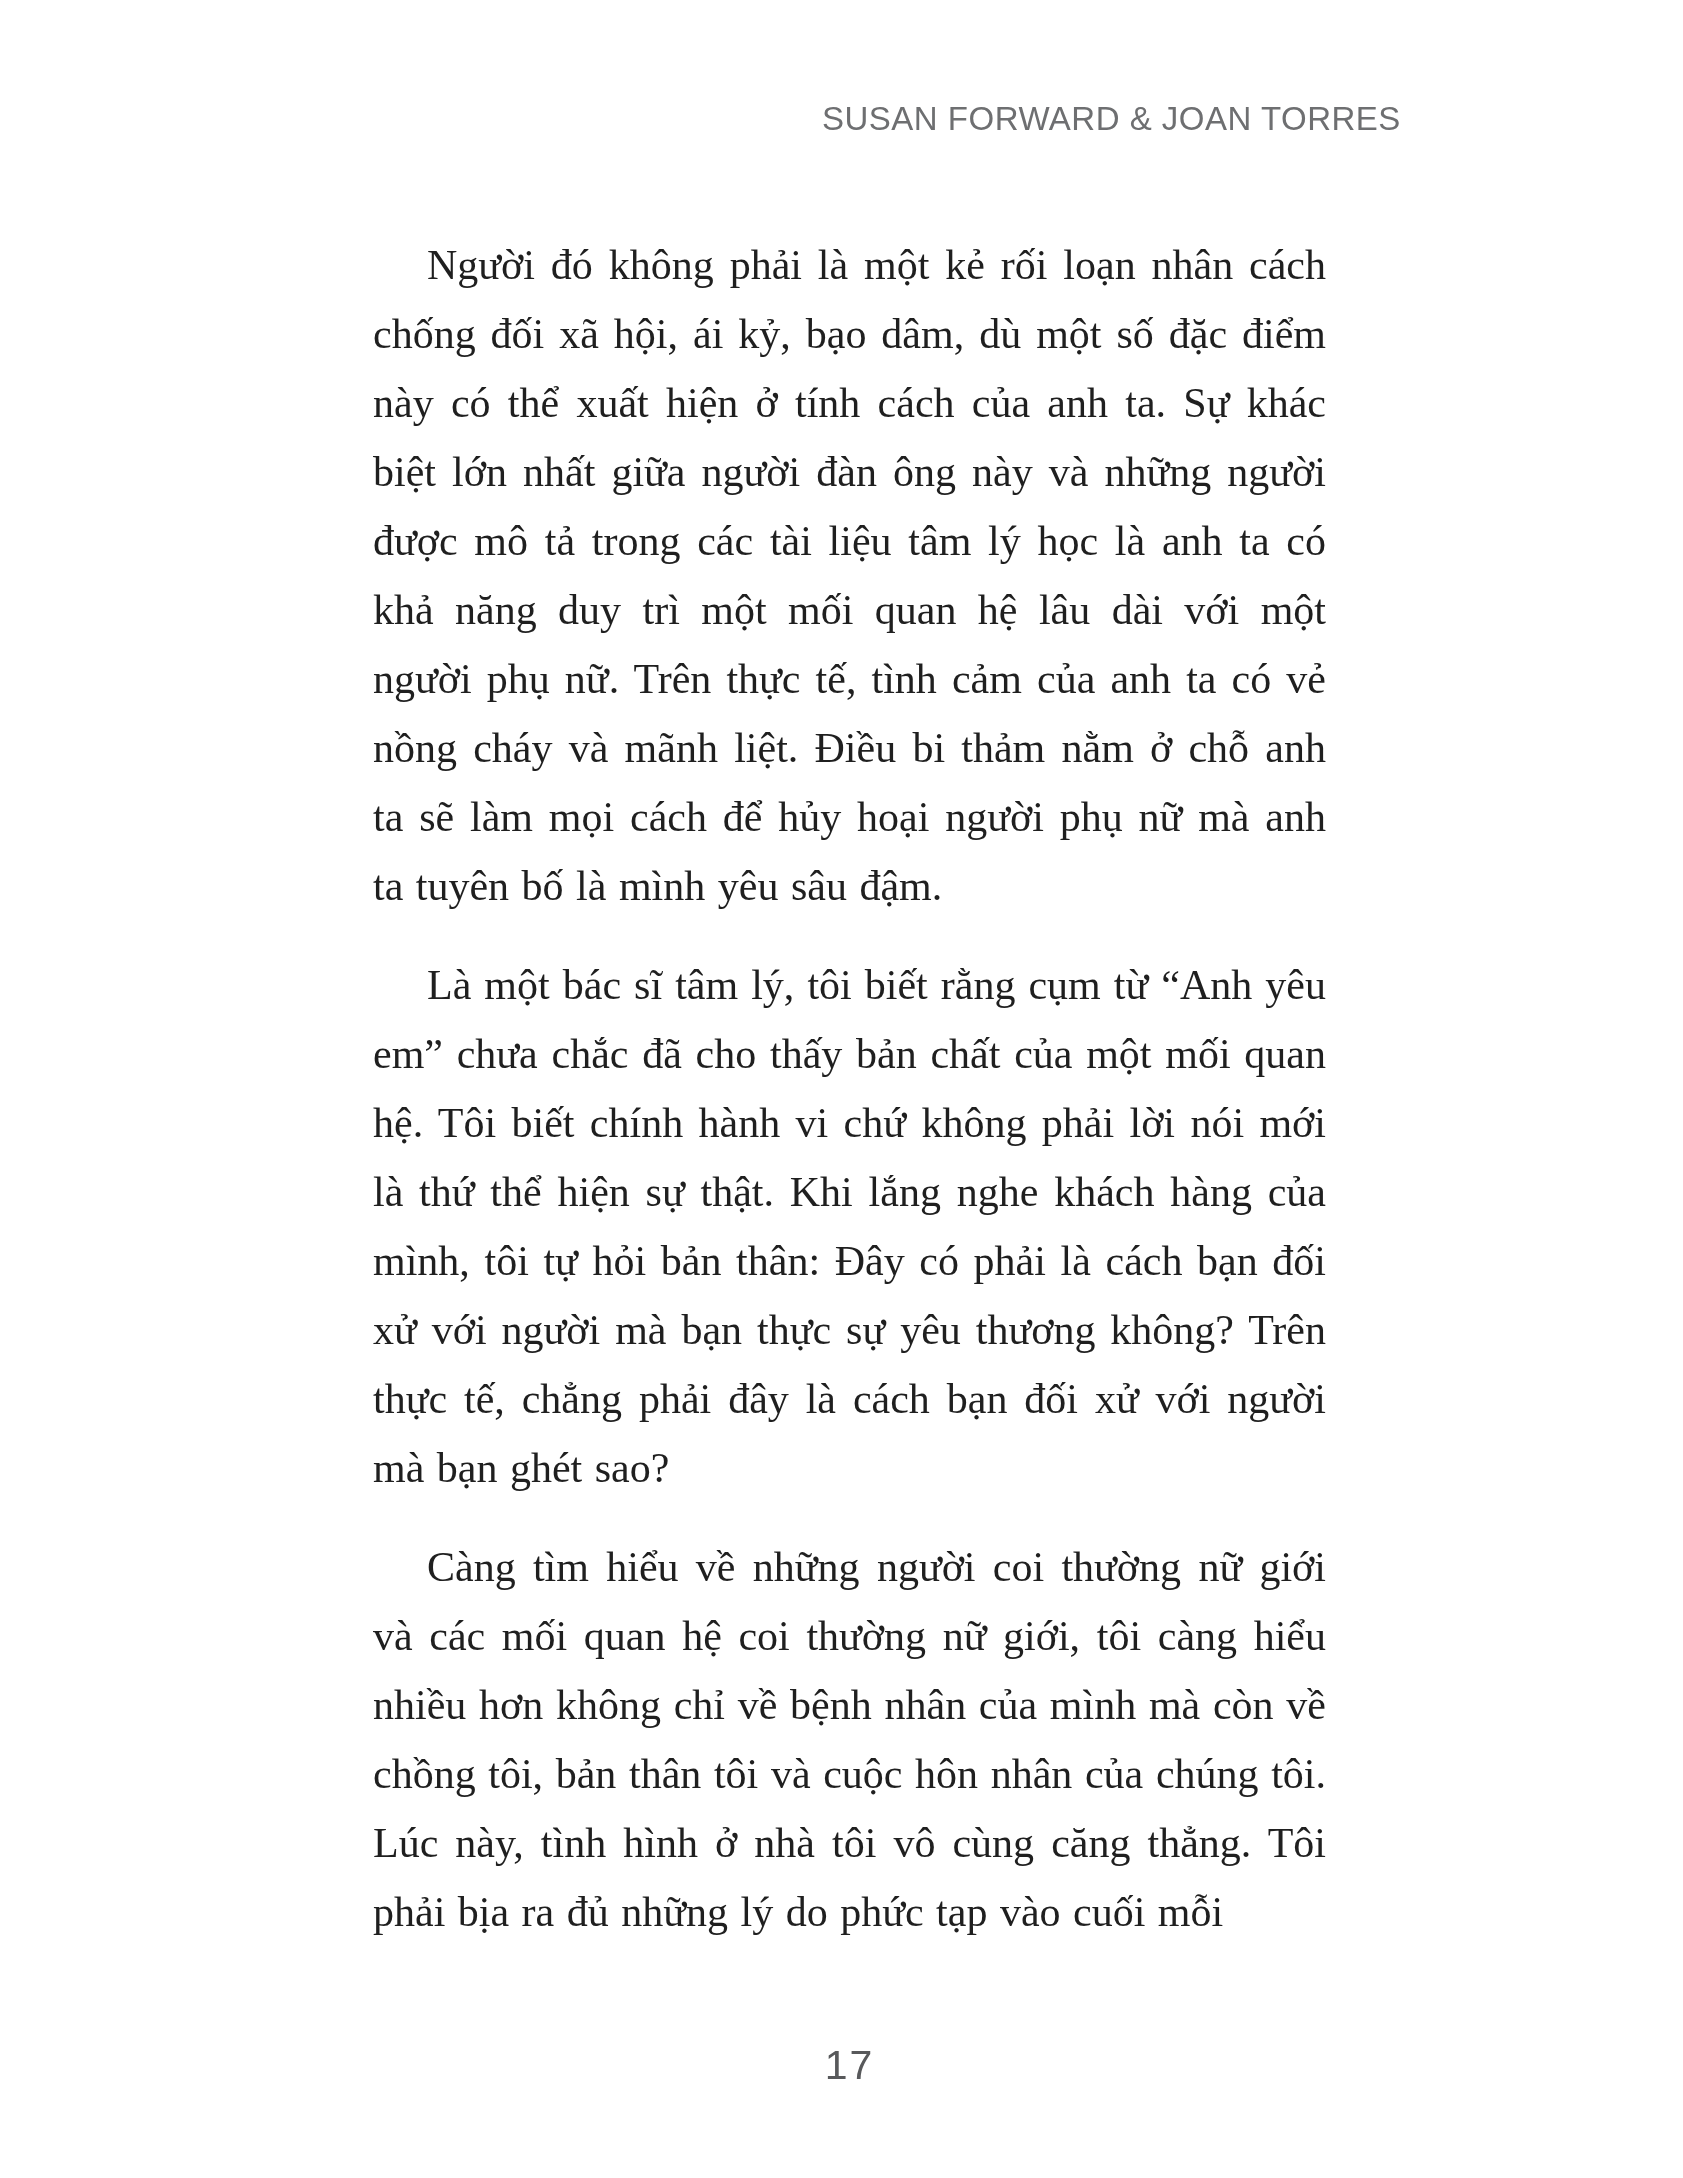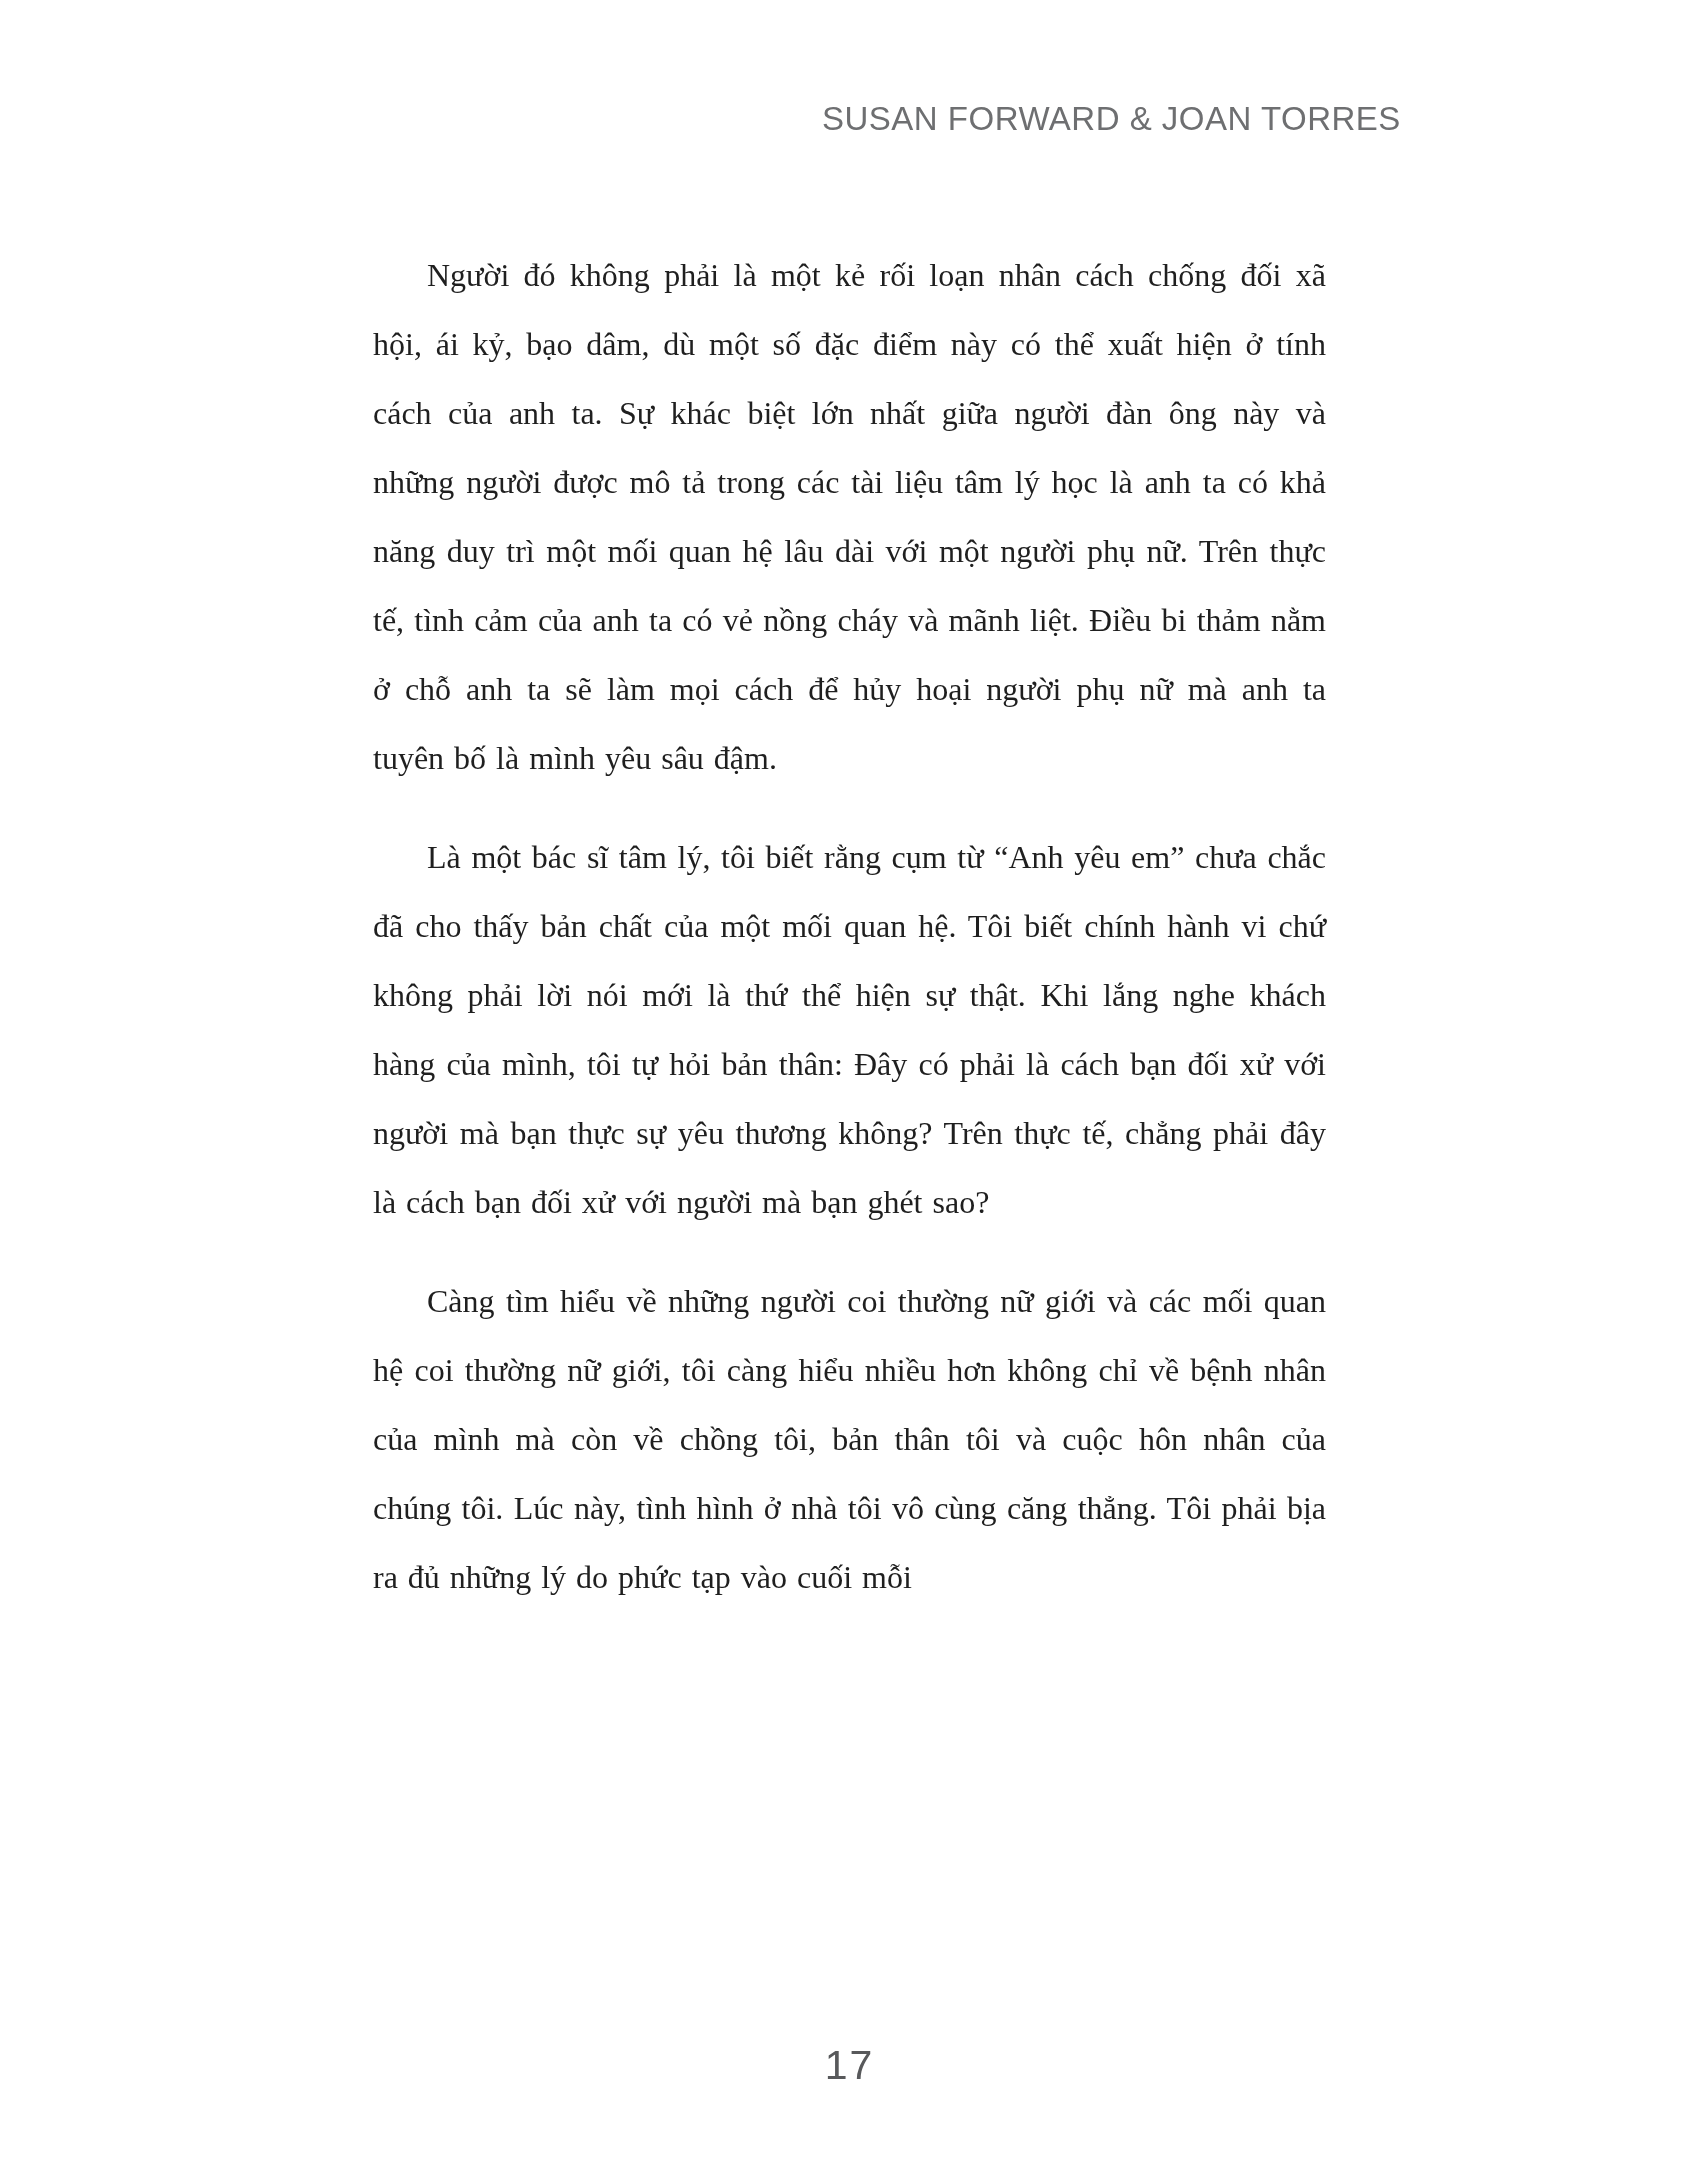--- a/index.html
+++ b/index.html
@@ -29,25 +29,25 @@
     width: 446px;
     font-family: "Liberation Sans", "DejaVu Sans", sans-serif;
     font-weight: 300;
     font-size: 33px;
     letter-spacing: 0.5px;
     color: var(--running_title);
     white-space: nowrap;
   }
   .body-text {
     position: absolute;
-    top: 241px;
+    top: 231px;
     left: 373px;
     width: 953px;
     color: var(--body_text);
-    font-size: 32px;
+    font-size: 42px;
     line-height: 69px;
     text-align: justify;
   }
   .para {
     text-indent: 54px;
     margin-bottom: 30px;
     word-spacing: 2px;
   }
   .para:last-child { margin-bottom: 0; }
   .folio {

